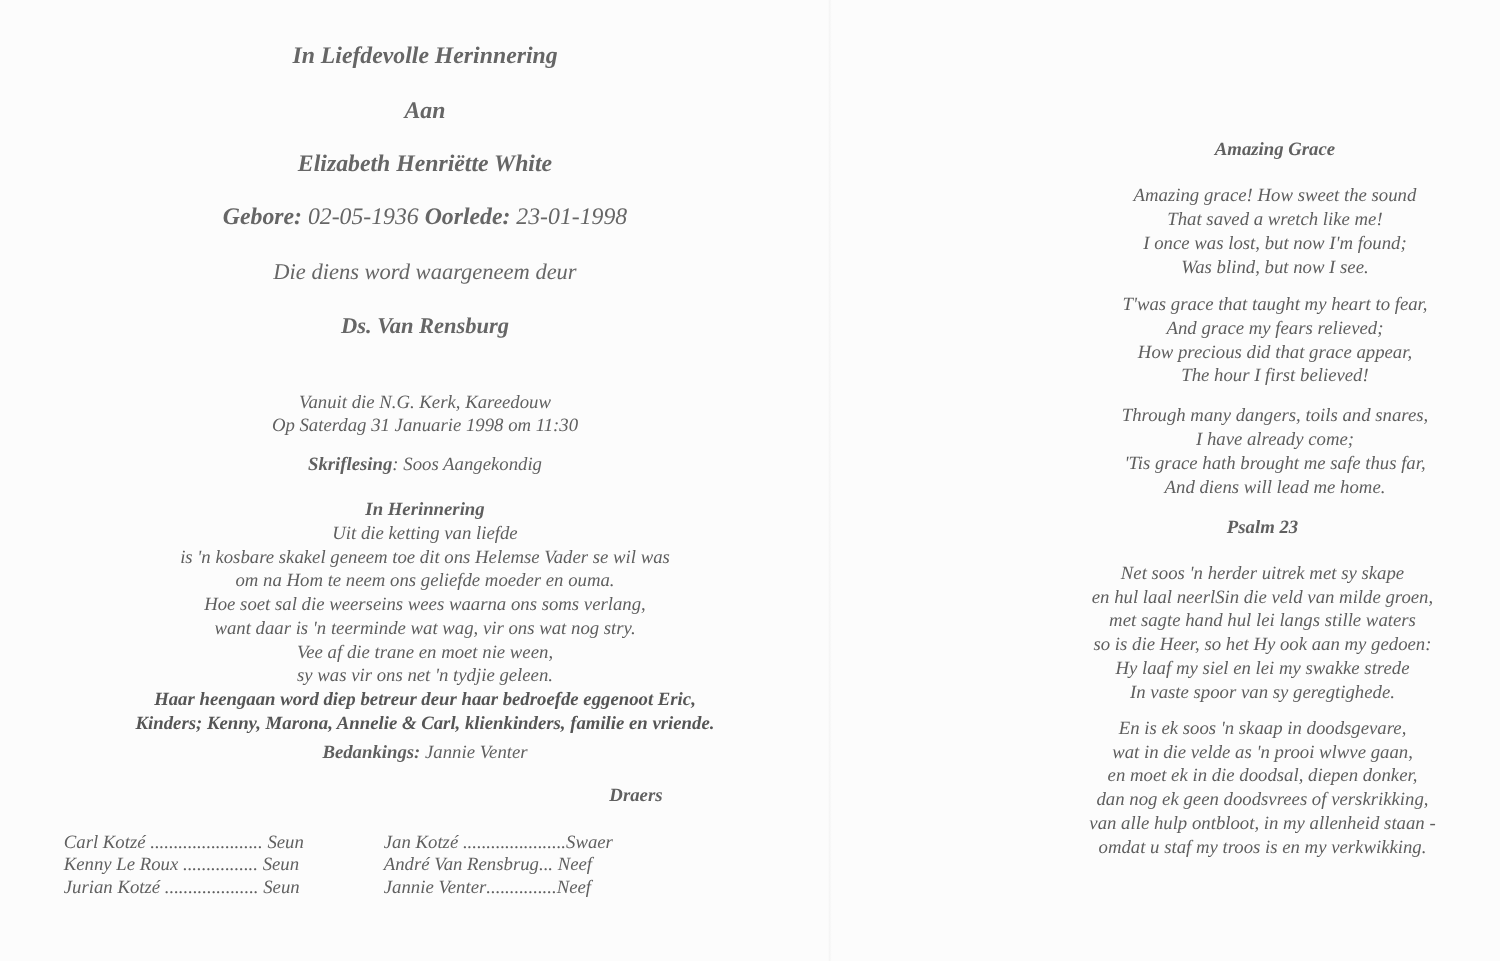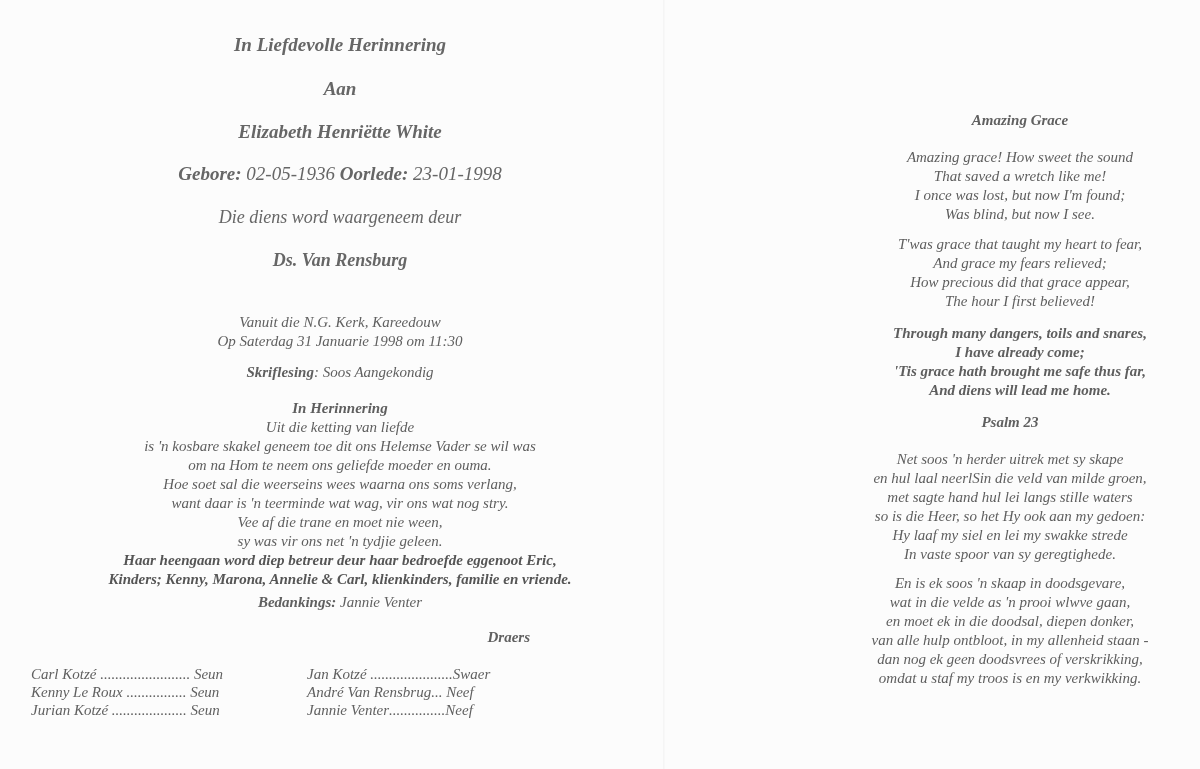--- a/index.html
+++ b/index.html
@@ -85,21 +85,21 @@
   <div class="mourn">Kinders; Kenny, Marona, Annelie &amp; Carl,  klienkinders, familie en vriende.</div>
 </div>
 
 <div class="abs center sk" style="left:150px;width:380px;top:594px;">
   <span class="b">Bedankings:</span>
   <span>Jannie Venter</span>
 </div>
 
 <div class="abs center sk b" style="left:150px;width:380px;top:629px;text-align:right;">Draers</div>
 
-<div class="abs pall-list" style="left:31px;top:665px;">
+<div class="abs pall-list" style="left:51px;top:665px;">
   <div class="pall-row">
     <span>Carl Kotzé</span>&nbsp;<span>........................</span>&nbsp;<span>Seun</span>
   </div>
   <div class="pall-row">
     <span>Kenny Le Roux</span>&nbsp;<span>................</span>&nbsp;<span>Seun</span>
   </div>
   <div class="pall-row">
     <span>Jurian Kotzé</span>&nbsp;<span>....................</span>&nbsp;<span> Seun</span>
   </div>
 </div>
@@ -127,21 +127,21 @@
   <div>Was blind, but now I see.</div>
 </div>
 
 <div class="abs verse" style="left:840px;width:360px;top:235px;">
   <div>T'was grace that taught my heart to fear,</div>
   <div>And grace my fears relieved;</div>
   <div>How precious did that grace appear,</div>
   <div>The hour I first believed!</div>
 </div>
 
-<div class="abs verse" style="left:840px;width:360px;top:324px;font-weight:bold;">
+<div class="abs verse" style="left:840px;width:360px;top:324px;">
   <div>Through many dangers, toils and snares,</div>
   <div>I have already come;</div>
   <div>'Tis grace hath brought me safe thus far,</div>
   <div>And diens will lead me home.</div>
 </div>
 
 <div class="abs center right-title" style="left:850px;width:320px;top:414px;">Psalm 23</div>
 
 <div class="abs verse" style="left:830px;width:360px;top:450px;">
   <div>Net soos 'n herder uitrek met sy skape</div>
@@ -149,16 +149,16 @@
   <div>met sagte hand hul lei langs stille waters</div>
   <div>so is die Heer, so het Hy ook aan my gedoen:</div>
   <div>Hy laaf my siel en lei my swakke strede</div>
   <div>In vaste spoor van sy geregtighede.</div>
 </div>
 
 <div class="abs verse" style="left:830px;width:360px;top:574px;">
   <div>En is ek soos 'n skaap in doodsgevare,</div>
   <div>wat in die velde as 'n prooi wlwve gaan,</div>
   <div>en moet ek in die doodsal, diepen donker,</div>
+  <div>dan nog ek geen doodsvrees of verskrikking,</div>
   <div>van alle hulp ontbloot, in my allenheid staan -</div>
-  <div>dan nog ek geen doodsvrees of verskrikking,</div>
   <div>omdat u staf my troos is en my verkwikking.</div>
 </div>
 
 </body></html>

